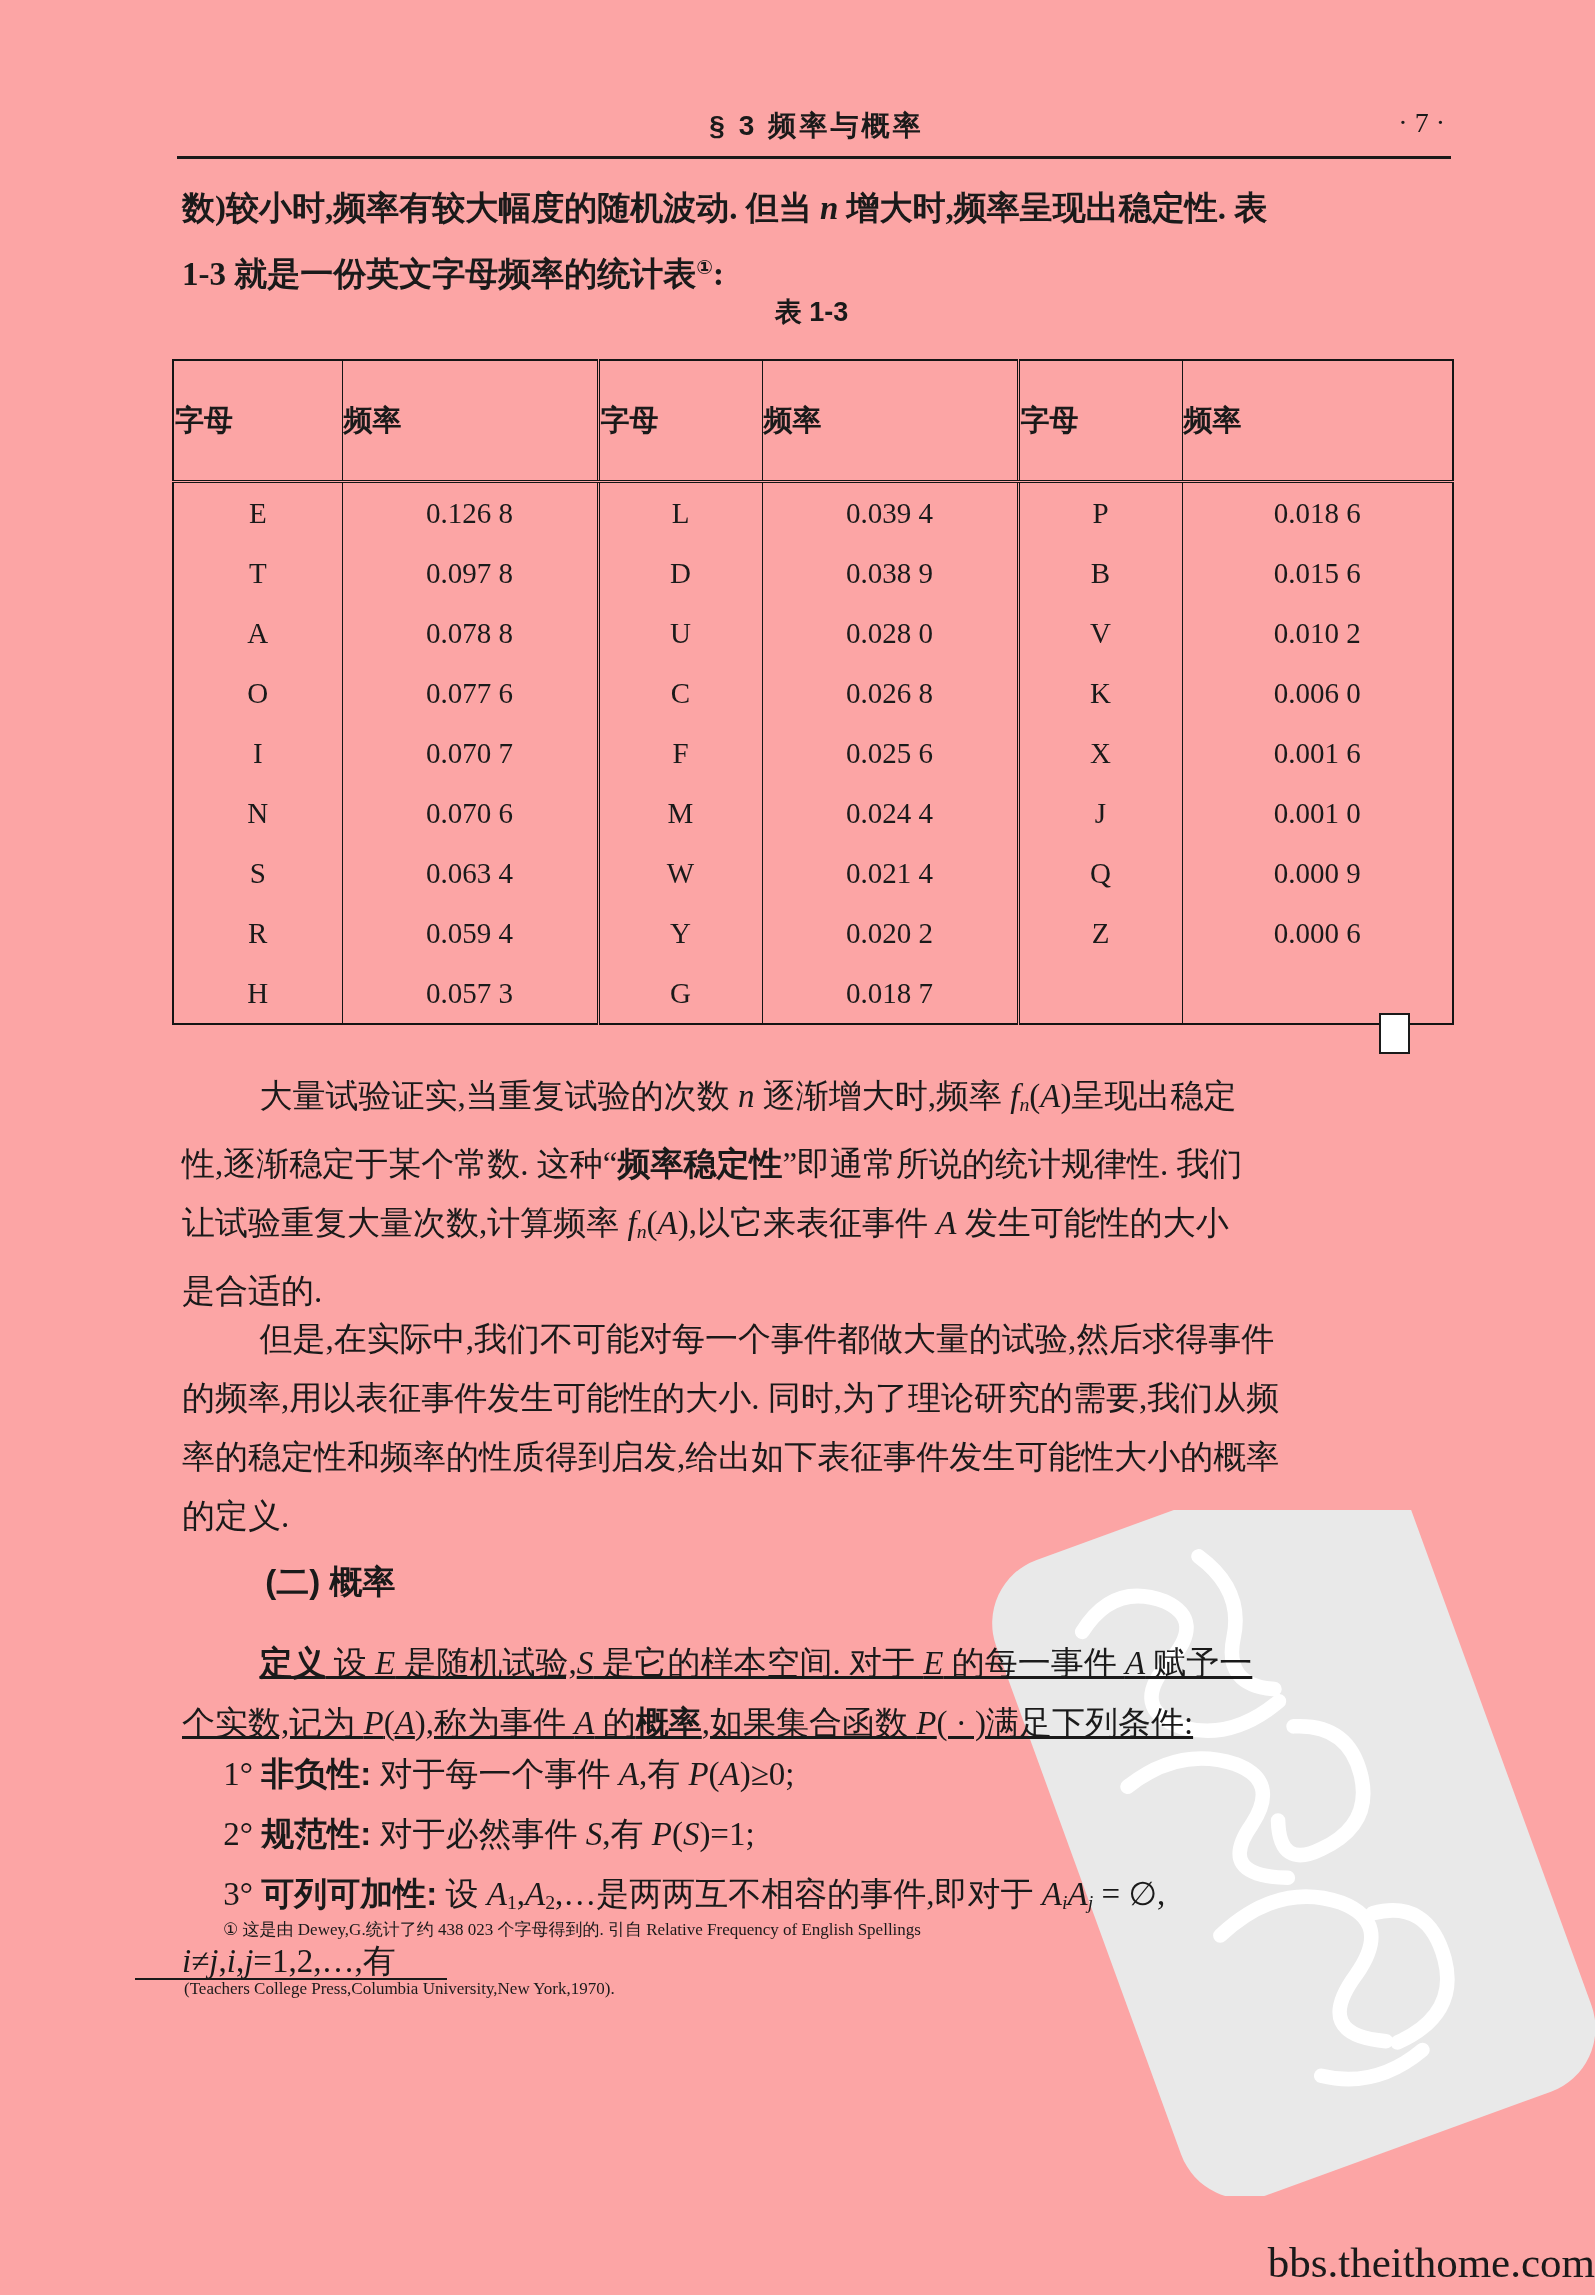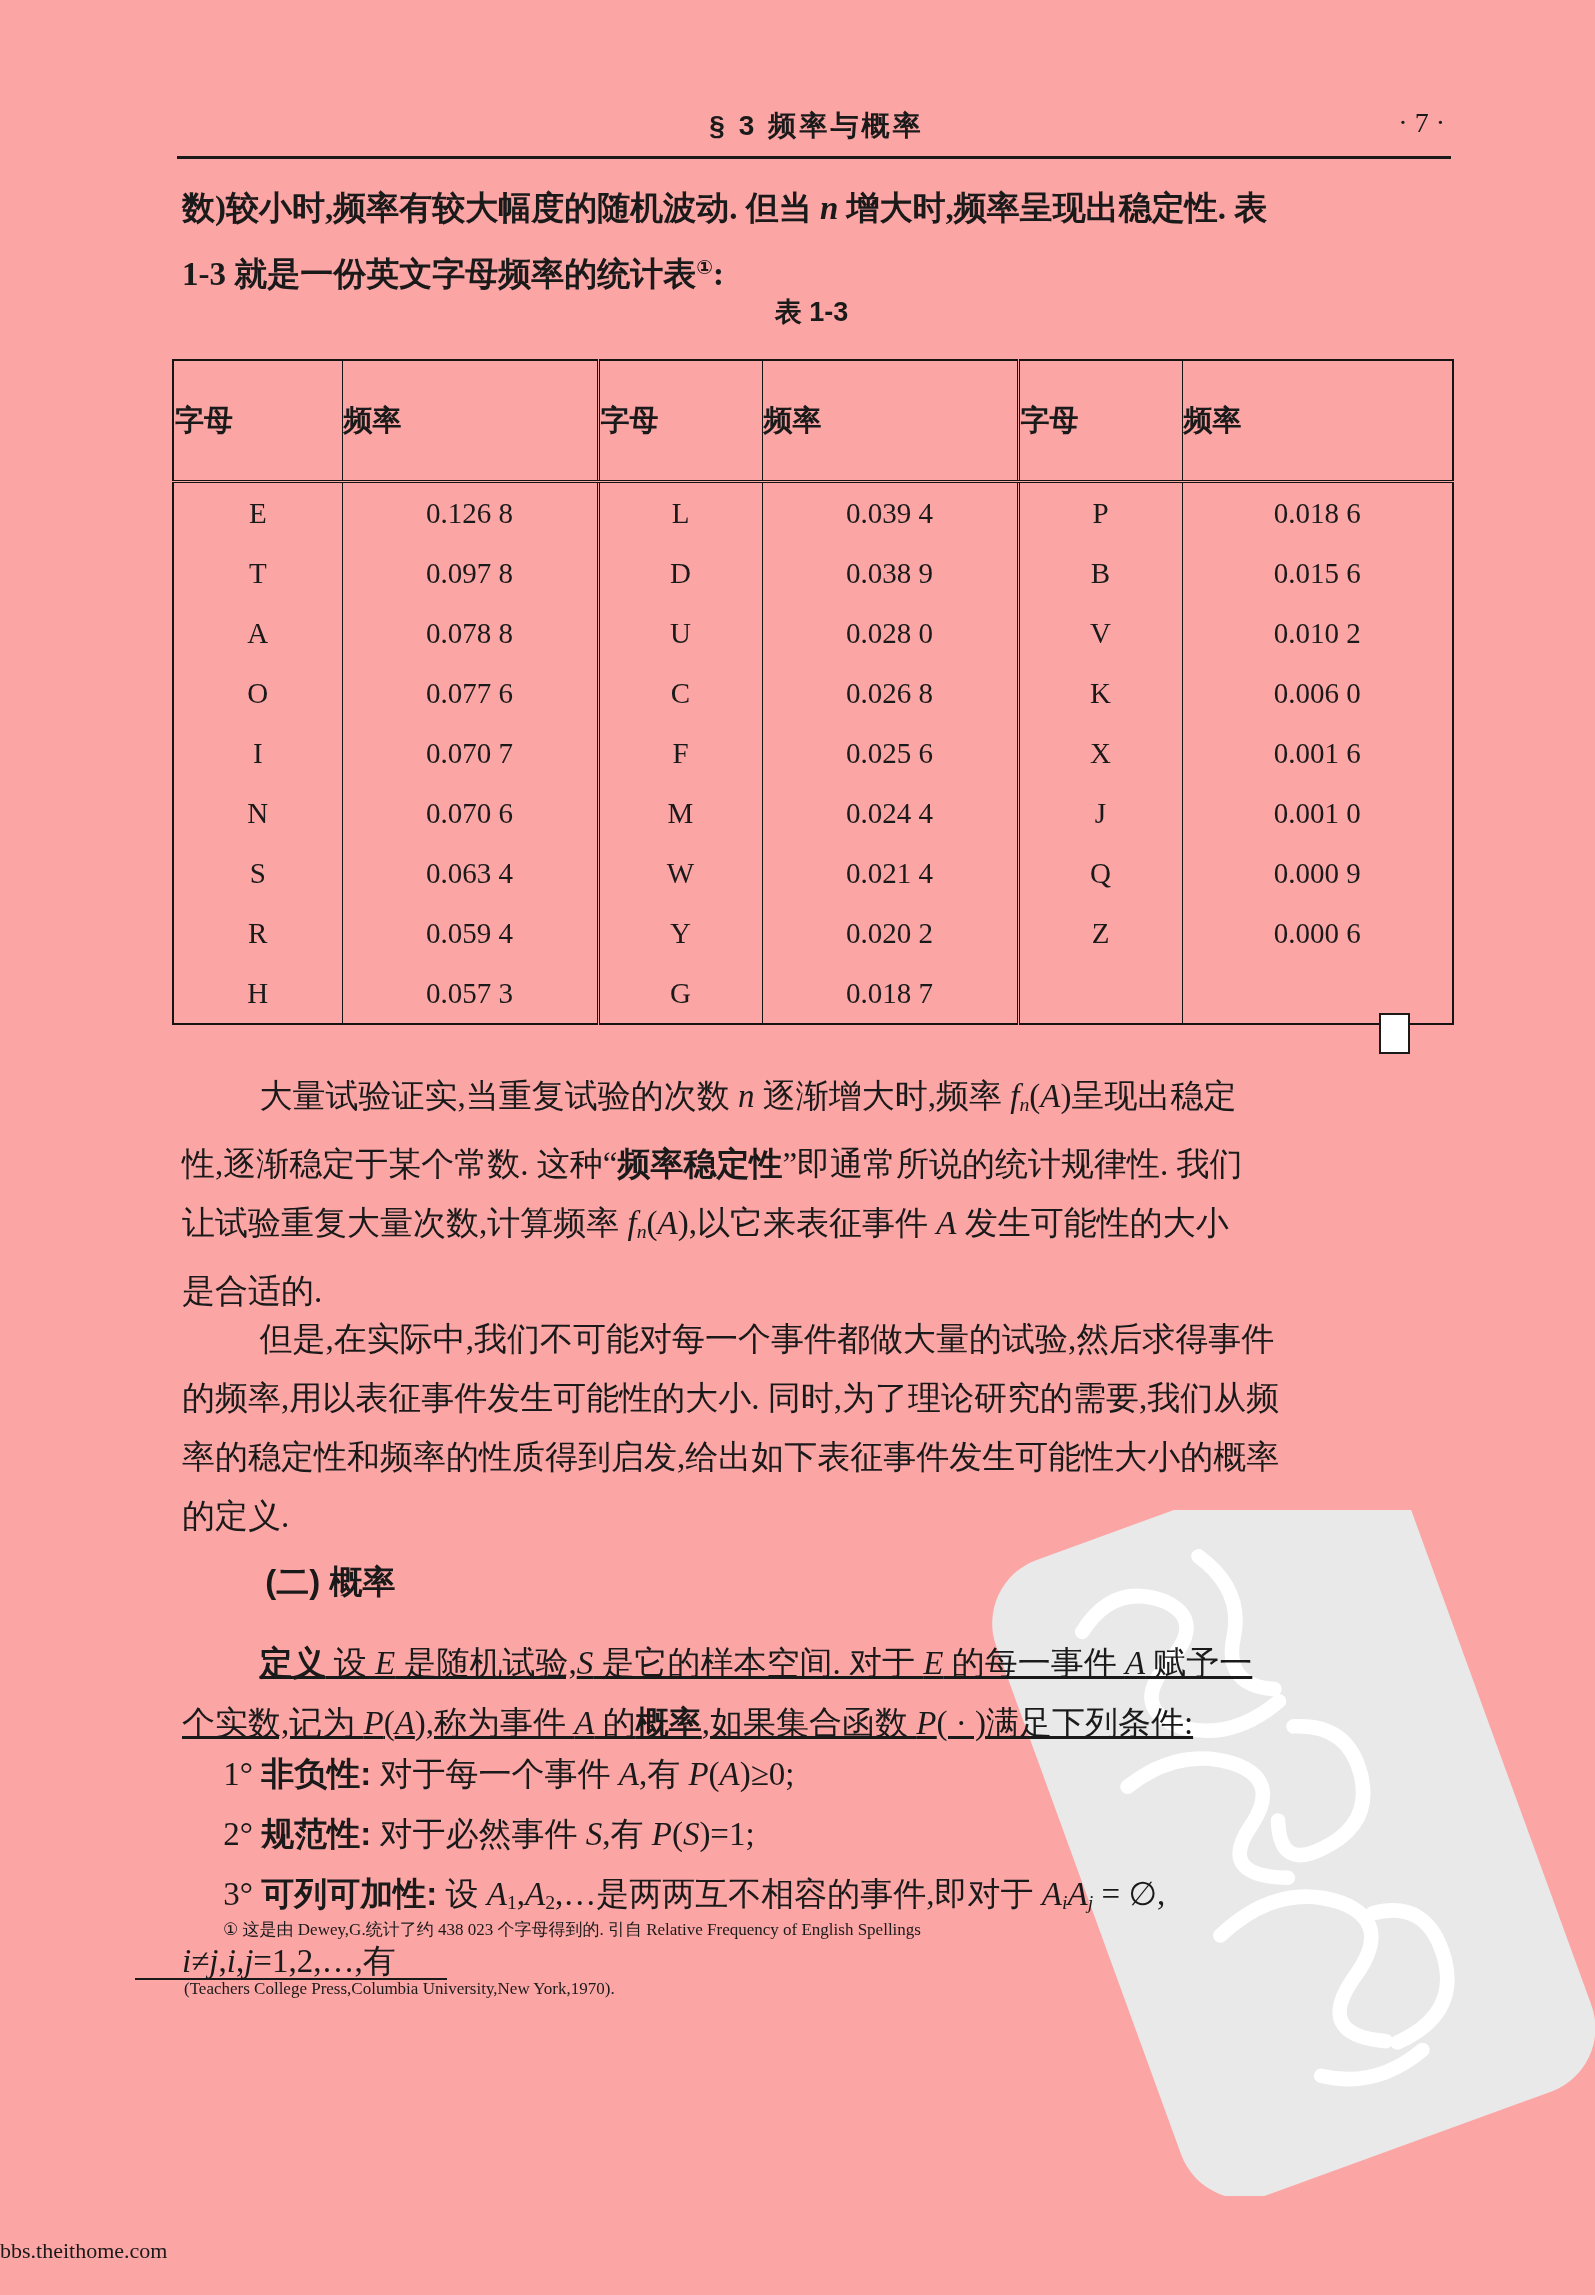--- a/index.html
+++ b/index.html
@@ -30,21 +30,21 @@
   .freqtable th{height:117px;font-weight:bold;font-size:29px;text-align:left;
                 vertical-align:middle;border-bottom:3.6px double #141414;}
   .freqtable td{height:58px;font-size:29px;text-align:center;vertical-align:middle;}
   .freqtable .sep{border-left:1.6px solid #141414;}
   .freqtable .grp{border-left:3.6px double #141414;}
   .endbox{top:1013px;left:1379px;width:27px;height:37px;border:2.6px solid #1a1a1a;background:#fff;}
   .h2{top:1560px;font-size:33px;}
   .fn-rule{top:1978px;left:135px;width:312px;height:2.1px;background:#1a1a1a;}
   .fn{top:1900px;left:156px;width:1310px;font-size:17px;line-height:59px;margin-left:28px;}
   .fn .tline:first-child{text-indent:2.3em;}
-  .footer{top:2238px;left:0;width:1595px;text-align:left;font-size:22px;}
+  .footer{top:2238px;left:0;width:1595px;text-align:right;font-size:43px;}
   .wm{left:962px;top:1510px;width:650px;height:686px;z-index:1;pointer-events:none;}
 </style>
 </head>
 <body>
 
 <div class="page">
 
   <svg class="abs wm" viewBox="0 0 1250 1320" xmlns="http://www.w3.org/2000/svg" aria-hidden="true">
     <g transform="rotate(-20 630 600)">
       <rect x="215" y="-40" width="840" height="1300" rx="130" fill="#e9e9e9"></rect>

